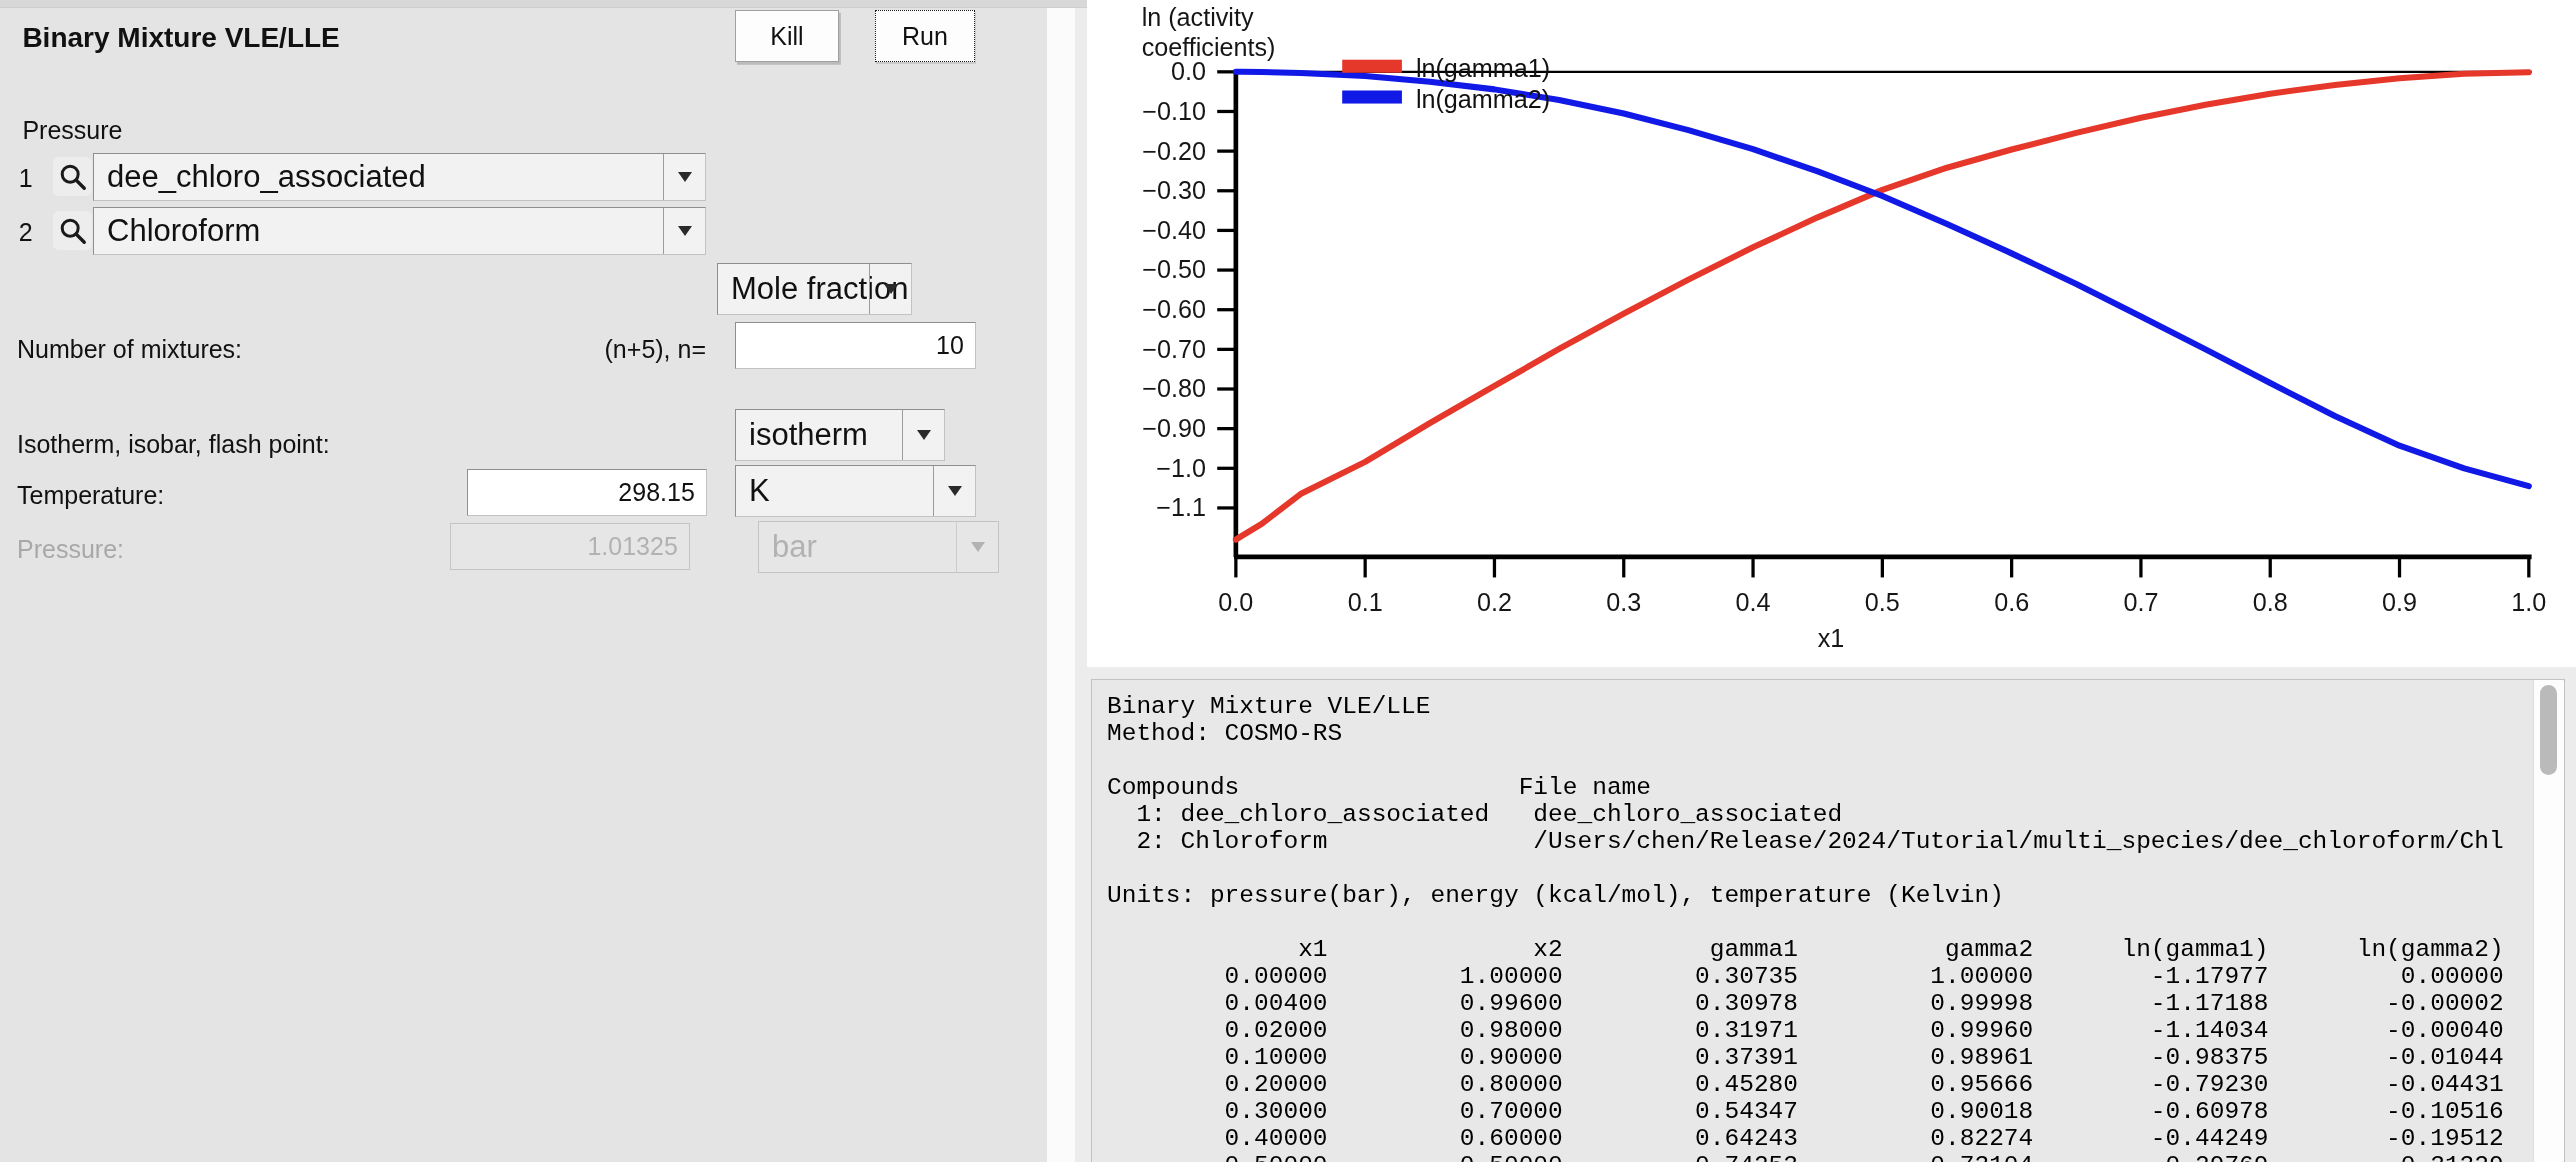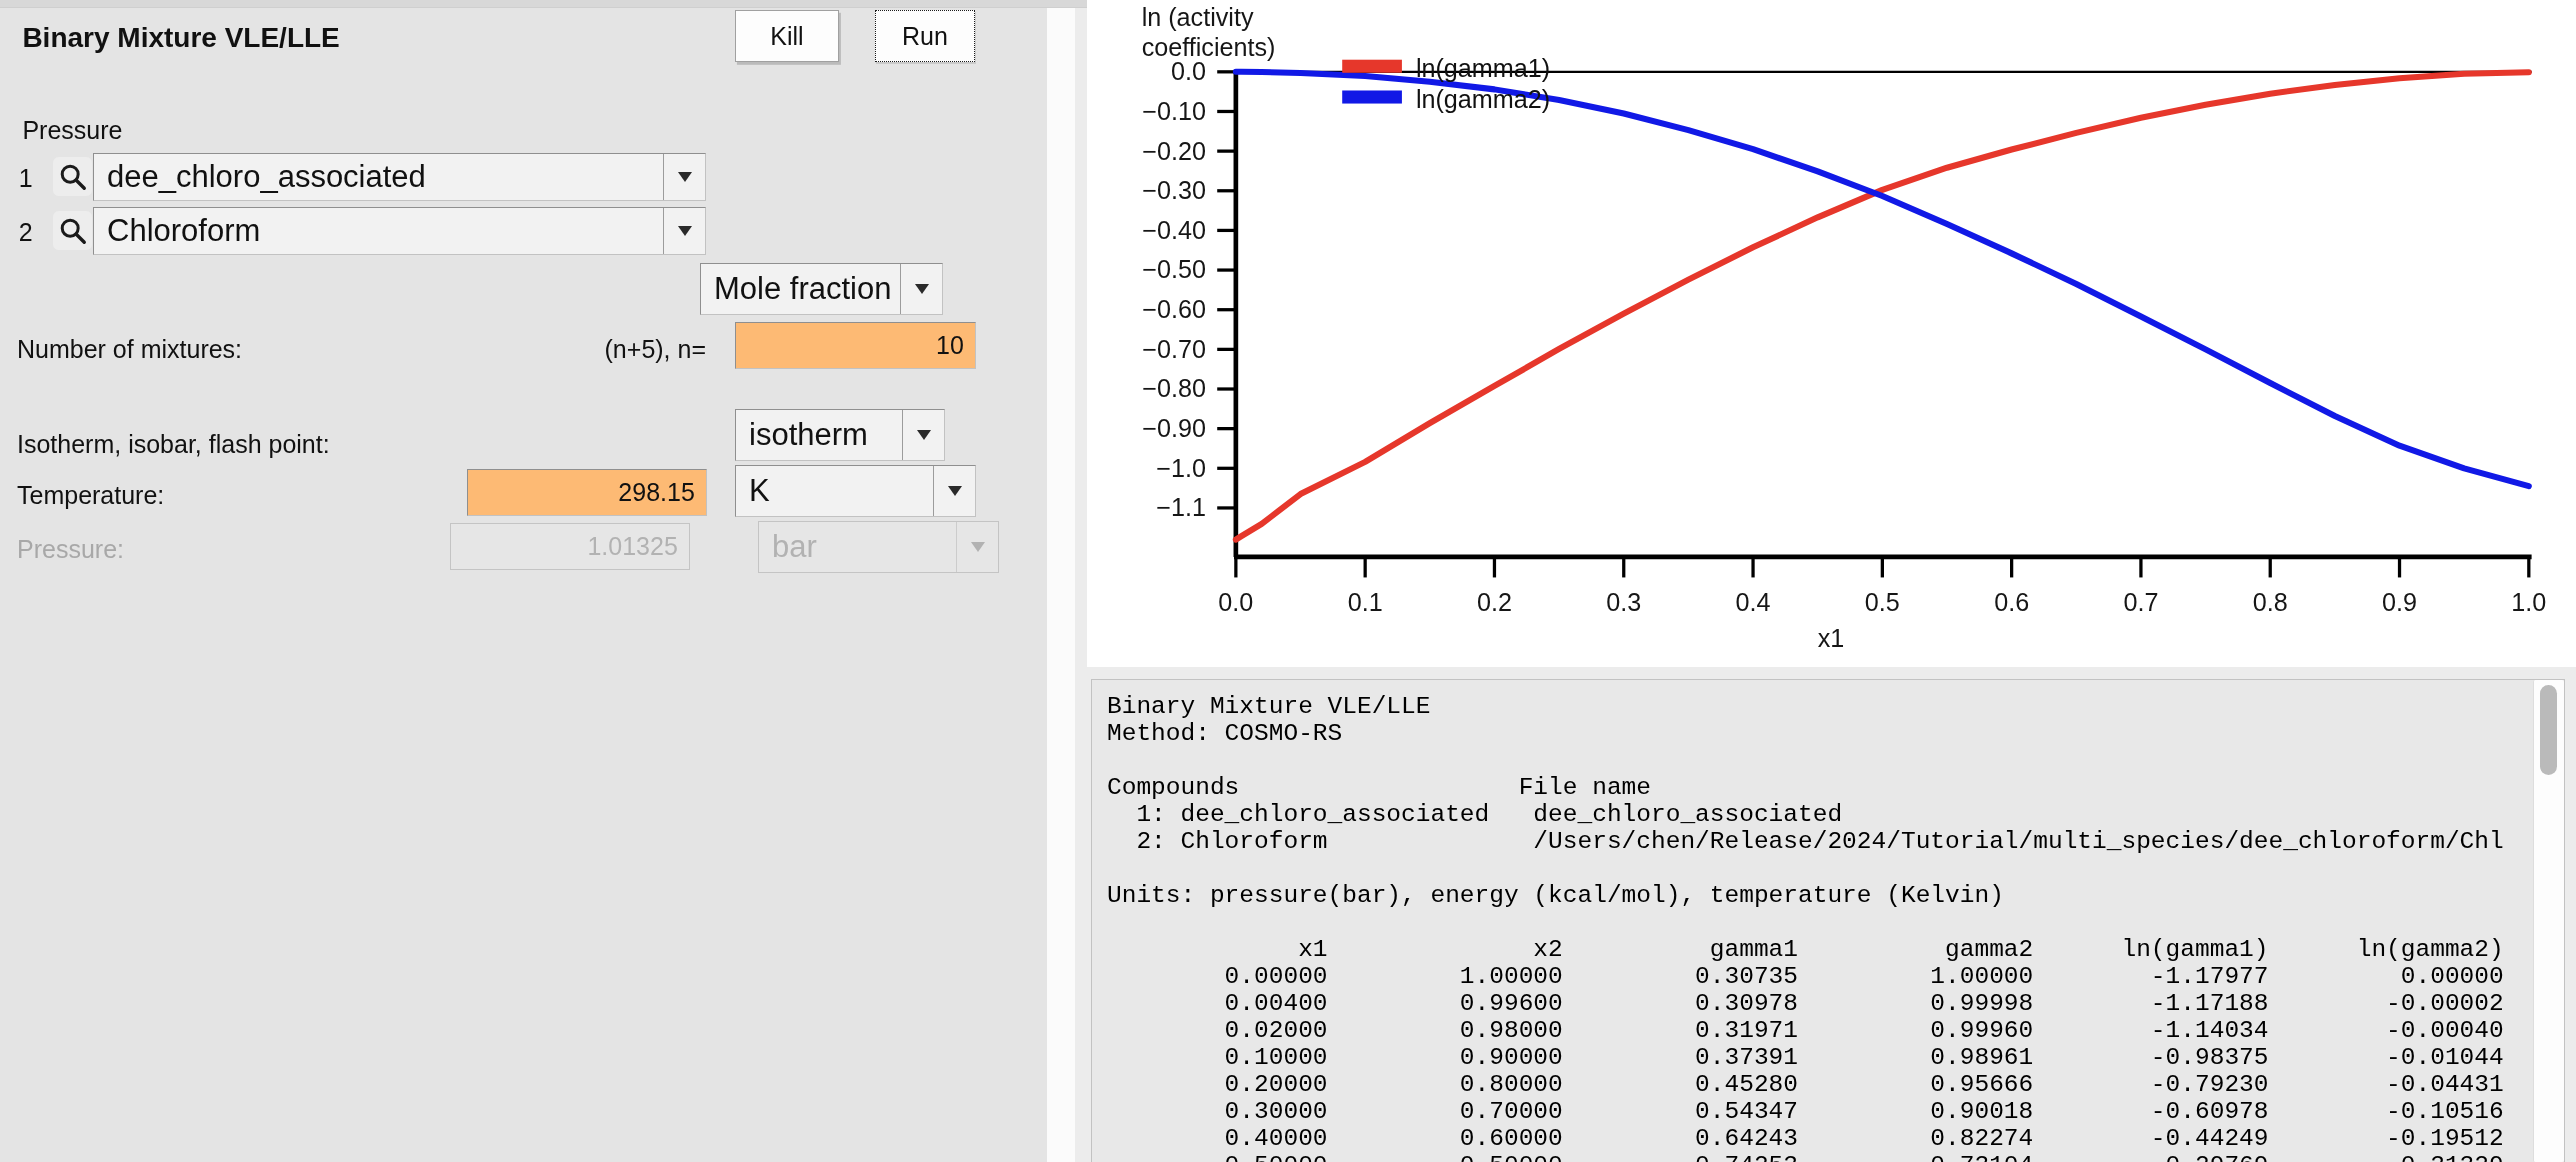--- a/index.html
+++ b/index.html
@@ -30,21 +30,21 @@
               font-size:31px;white-space:nowrap;}
   .combo .arrowzone{position:absolute;right:0;top:0;bottom:0;width:41px;border-left:0.9px solid #9c9c9c;
                     display:flex;align-items:center;justify-content:center;}
   .tri{width:0;height:0;border-left:7.5px solid transparent;border-right:7.5px solid transparent;
        border-top:10.3px solid #2a2a2a;}
   .combo.disabled{background:#e6e6e6;border-color:#c4c4c4;}
   .combo.disabled .val{color:#b2b2b2;}
   .combo.disabled .arrowzone{border-left-color:#cccccc;}
   .combo.disabled .tri{border-top-color:#b2b2b2;}
 
-  .entry{position:absolute;background:#fdba74;border:1.9px solid;border-color:#8f8f8f #c2c2c2 #c2c2c2 #8f8f8f;
+  .entry{position:absolute;background:#ffffff;border:1.9px solid;border-color:#8f8f8f #c2c2c2 #c2c2c2 #8f8f8f;
          box-sizing:border-box;font-size:25px;font-family:"Liberation Sans",sans-serif;color:#111;
          text-align:right;padding:0 11.2px;outline:none;}
   .entry:disabled{background:#e6e6e6;border-color:#c4c4c4;color:#b2b2b2;}
 
   
   #chart-panel{position:absolute;left:1087px;top:0;width:1489px;height:667px;background:#ffffff;}
   #chart-svg{display:block;width:1489px;height:667px;}
   #chart-svg text{font-family:"Liberation Sans",sans-serif;}
 
   
@@ -90,21 +90,21 @@
         <line x1="19.5" y1="19.5" x2="28" y2="28" stroke="#1a1a1a" stroke-width="3.6" stroke-linecap="round"></line>
       </svg>
     </div>
     <div class="combo" style="left:93px;top:207px;width:613px;height:48px;">
       <div class="val">Chloroform</div>
       <div class="arrowzone">
           <div class="tri"></div>
         </div>
     </div>
 
-    <div class="combo" style="left:700px;top:263px;width:243px;height:52px;">
+    <div class="combo" style="left:717px;top:263px;width:195px;height:52px;">
       <div class="val">Mole fraction</div>
       <div class="arrowzone">
           <div class="tri"></div>
         </div>
     </div>
 
     <div class="lbl" style="left:17px;top:335px;">Number of mixtures:</div>
     <div class="lbl" style="left:485px;top:335px;width:221px;text-align:right;">(n+5), n=</div>
     <input class="entry" style="left: 735px; top: 322px; width: 241px; height: 47px;" value="10">
 

